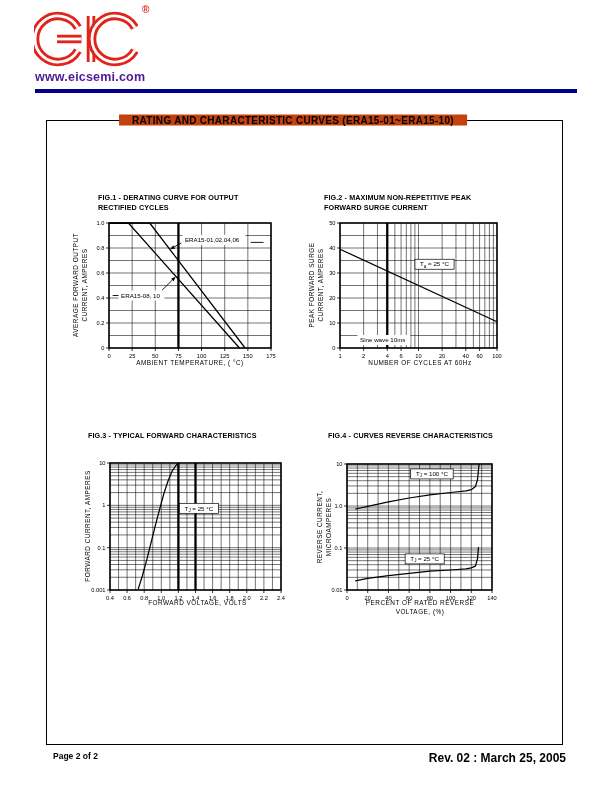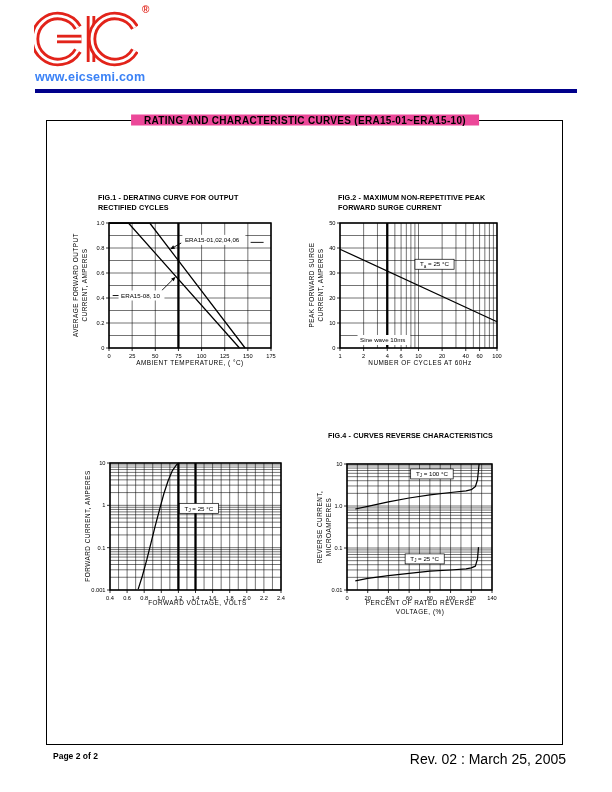--- a/index.html
+++ b/index.html
@@ -1,41 +1,41 @@
 <!DOCTYPE html>
 <html><head>
 <meta charset="utf-8">
 <style>
   html,body{margin:0;padding:0;background:#fff;}
   .page{position:relative;width:612px;height:792px;background:#fff;overflow:hidden;
         font-family:"Liberation Sans",sans-serif;color:#000;}
   .abs{position:absolute;}
   .website{position:absolute;left:35px;top:70px;font-size:12.5px;font-weight:700;
-           letter-spacing:.2px;color:#3b82f6;}
+           letter-spacing:.2px;color:#4c1d95;}
   .navy-rule{position:absolute;left:35px;top:89px;width:542px;height:4px;background:#00008B;}
   .reg{position:absolute;left:142px;top:4px;font-size:10px;font-weight:700;color:#E2231A;}
   .content-box{position:absolute;left:46px;top:120px;width:517px;height:625px;
                border:1.6px solid #000;box-sizing:border-box;}
-  .page-title{position:absolute;left:305px;top:120px;transform:translate(-50%,-50%);
-              background:#ec4899;padding:0 13px;font-size:10px;font-weight:700;
+  .page-title{position:absolute;left:293px;top:120px;transform:translate(-50%,-50%);
+              background:#c2410c;padding:0 13px;font-size:10px;font-weight:700;
               letter-spacing:.3px;white-space:nowrap;}
   .fig-title{position:absolute;font-weight:700;font-size:7.2px;line-height:9.5px;
              text-align:left;letter-spacing:.1px;}
   .fig-title span{display:block;}
   .axis-label{position:absolute;font-size:6.4px;line-height:9px;text-align:center;
               letter-spacing:.5px;}
   .axis-label span{display:block;}
   .ylabel{position:absolute;font-size:6.4px;line-height:9px;text-align:center;
           letter-spacing:.5px;transform:translate(-50%,-50%) rotate(-90deg);
           white-space:nowrap;}
   .ylabel span{display:block;}
   svg.chart{position:absolute;overflow:visible;}
   svg text{font-family:"Liberation Sans",sans-serif;fill:#000;}
   .footer-left{position:absolute;left:45px;top:751px;font-size:8.5px;font-weight:700;padding-left:8px;}
-  .footer-right{position:absolute;right:46px;top:751px;font-size:14px;font-weight:400;
+  .footer-right{position:absolute;right:46px;top:751px;font-size:12px;font-weight:700;
                 text-align:right;}
 </style>
 </head>
 <body>
 
 <div class="page">
 
   <svg class="abs" style="left:34px;top:9px;" width="104" height="58" viewBox="0 0 104 58">
     <g>
       <path d="M43.9 18.5 A23 23 0 1 0 43.9 41.5" fill="none" stroke="#E2231A" stroke-width="8.5"></path>
@@ -128,21 +128,21 @@
       <line x1="24.70285714285714" y1="76.50000000000001" x2="31.182857142857145" y2="76.50000000000001" stroke="#000" stroke-width="0.9"></line>
       <line x1="73.7657142857143" y1="71.5" x2="84.38280337879495" y2="60.9866787529937" stroke="#000" stroke-width="0.9"></line>
       <polygon points="87.65142857142857,57.75000000000001 85.71969242894451,62.33676307169019 83.04591432864538,59.6365944342972" fill="#000"></polygon>
       <rect x="30.534285714285716" y="71.50000000000001" width="45.92000000000001" height="10" fill="#fff" stroke="none" stroke-width="0.7"></rect>
       <text x="33.034285714285716" y="78.70000000000002" font-size="6.2" text-anchor="start">ERA15-08, 10</text>
     </svg>
   <div class="axis-label" style="left:95px;top:358px;width:190px;">
     <span>AMBIENT TEMPERATURE, ( °C)</span>
   </div>
 
-  <div class="fig-title" style="left:338px;top:193px;width:195px;">
+  <div class="fig-title" style="left:324px;top:193px;width:195px;">
     <span>FIG.2 - MAXIMUM NON-REPETITIVE PEAK</span>
     <span>FORWARD SURGE CURRENT</span>
   </div>
   <div class="ylabel" style="left:316px;top:285px;">
     <span>PEAK FORWARD SURGE</span>
     <span>CURRENT, AMPERES</span>
   </div>
   <svg class="chart" style="left:322px;top:219px;" width="185" height="142">
       <line x1="18" y1="4" x2="18" y2="129" stroke="#000" stroke-width="0.55"></line>
       <line x1="41.63085465962253" y1="4" x2="41.63085465962253" y2="129" stroke="#000" stroke-width="0.55"></line>
@@ -209,20 +209,23 @@
       <polyline points="18.0,30.2 175.0,102.8" fill="none" stroke="#000" stroke-width="1.25" stroke-linejoin="round"></polyline>
       <rect x="92.9734186384901" y="40.24999999999999" width="39.1" height="10" fill="#fff" stroke="#000" stroke-width="0.7"></rect>
       <text x="112.5234186384901" y="47.449999999999996" font-size="6.2" text-anchor="middle"><tspan>T</tspan><tspan font-size="4.4639999999999995" dy="1.3">a</tspan><tspan dy="-1.3"> = 25 °C</tspan></text>
       <rect x="35.53889165060953" y="116" width="52.74" height="10" fill="#fff" stroke="none" stroke-width="0.7"></rect>
       <text x="38.03889165060953" y="123.2" font-size="6.2" text-anchor="start">Sine wave 10ms</text>
     </svg>
   <div class="axis-label" style="left:330px;top:358px;width:180px;">
     <span>NUMBER OF CYCLES AT 60Hz</span>
   </div>
 
+  <div class="fig-title" style="left:88px;top:431px;width:245px;">
+    <span>FIG.3 - TYPICAL FORWARD CHARACTERISTICS</span>
+  </div>
   <div class="ylabel" style="left:87px;top:526px;">
     <span>FORWARD CURRENT, AMPERES</span>
   </div>
   <svg class="chart" style="left:88px;top:459px;" width="200" height="144">
       <line x1="22" y1="4" x2="22" y2="131" stroke="#000" stroke-width="0.55"></line>
       <line x1="30.549999999999997" y1="4" x2="30.549999999999997" y2="131" stroke="#000" stroke-width="0.55"></line>
       <line x1="39.10000000000001" y1="4" x2="39.10000000000001" y2="131" stroke="#000" stroke-width="0.55"></line>
       <line x1="47.650000000000006" y1="4" x2="47.650000000000006" y2="131" stroke="#000" stroke-width="0.55"></line>
       <line x1="56.2" y1="4" x2="56.2" y2="131" stroke="#000" stroke-width="0.55"></line>
       <line x1="64.75" y1="4" x2="64.75" y2="131" stroke="#000" stroke-width="0.55"></line>

